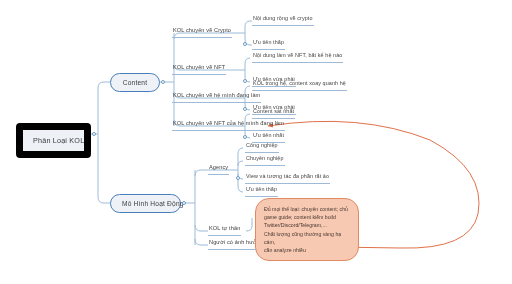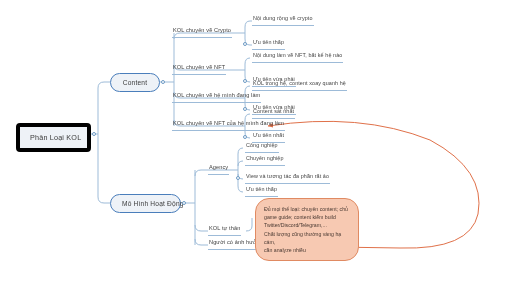--- a/index.html
+++ b/index.html
@@ -25,21 +25,21 @@
     height: 284px;
     pointer-events: none;
   }
   .node {
     position: absolute;
     box-sizing: border-box;
     white-space: nowrap;
   }
   
   .root-node {
-    border: 4px solid #000000;
+    border: 7px solid #000000;
     border-radius: 4px;
     background: #eef2f7;
     color: #3b3b3b;
     font-size: 7.2px;
     letter-spacing: 0.2px;
     padding: 6px 10px;
     text-align: center;
   }
   
   .cap-node {

